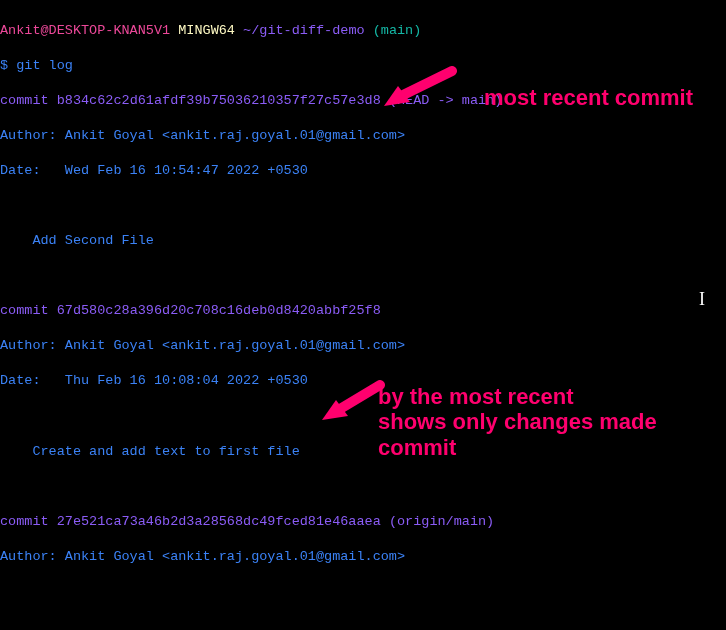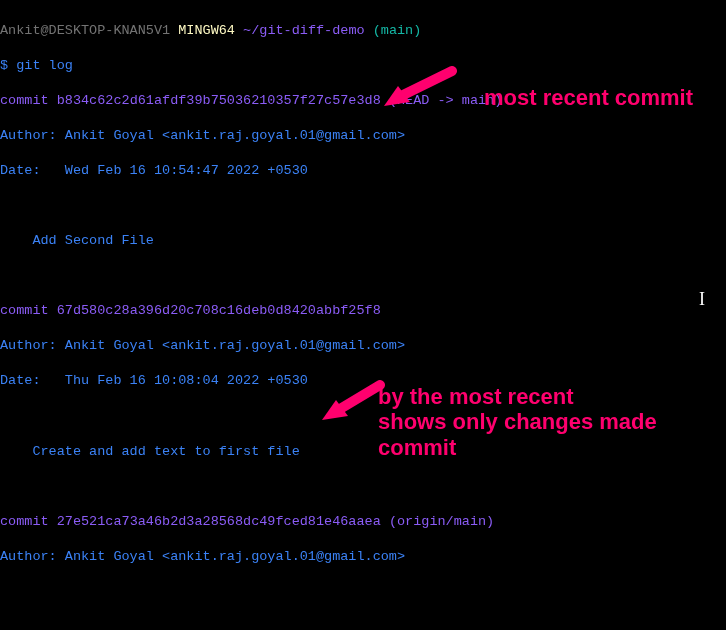--- a/index.html
+++ b/index.html
@@ -13,21 +13,21 @@
     width: 726px;
     height: 630px;
     overflow: hidden;
     position: relative;
   }
   .terminal {
     white-space: pre;
     padding: 4px 0 0 0;
   }
   .line { display: block; }
-  .green  { color: #737373; }
+  .green  { color: #ec4899; }
   .purple { color: #fef9c3; }
   .yellow { color: #8b5cf6; }
   .cyan   { color: #14b8a6; }
   .dimwhite { color: #3b82f6; }
 
   .annotation {
     position: absolute;
     font-family: Arial, sans-serif;
     font-weight: 900;
     color: #ff006e;

